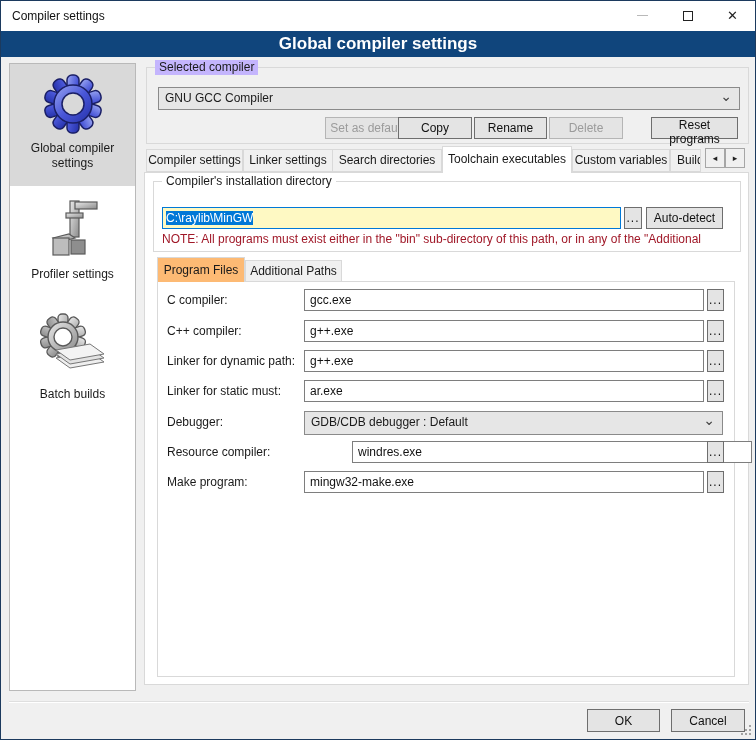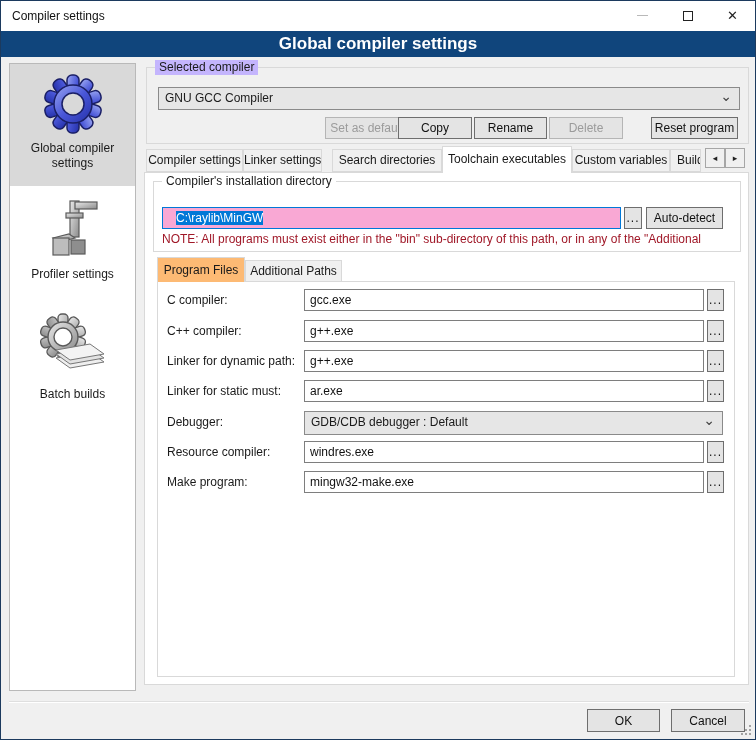--- a/index.html
+++ b/index.html
@@ -58,38 +58,38 @@
   .b-copy   { left:251px; width:74px; }
   .b-rename { left:327px; width:73px; }
   .b-delete { left:402px; width:74px; }
   .b-reset  { left:504px; width:87px; }
 
   
   .tab { position:absolute; height:23px; top:148px; background:#F0F0F0; border:1px solid #d9d9d9;
          text-align:center; line-height:21px; white-space:nowrap; overflow:hidden; cursor:default; }
   .tab.active { top:145px; height:27px; background:#fff; border-bottom:none; z-index:3; line-height:25px; }
   .t0 { left:145px; width:97px; }
-  .t1 { left:242px; width:79px; }
+  .t1 { left:242px; width:90px; }
   .t2 { left:331px; width:110px; }
   .t3 { left:441px; width:130px; }
   .t4 { left:571px; width:98px; }
   .t5 { left:669px; width:31px; text-align:left; padding-left:6px; }
   .tab-scroll { position:absolute; top:147px; width:20px; height:20px; background:#F0F0F0;
                 border:1px solid #a6a6a6; text-align:center; line-height:18px; font-size:9px; color:#222; z-index:4; }
   .ts-l { left:704px; } .ts-r { left:724px; }
 
   
   .page { position:absolute; left:143px; top:171px; width:605px; height:513px;
           background:#fff; border:1px solid #d9d9d9; z-index:2; }
 
   .grp-install { left:152px; top:180px; width:588px; height:71px; z-index:3; }
 
   
-  .path-input { position:absolute; left:161px; top:206px; width:459px; height:22px; background:#f9a8d4;
-                border:1px solid #0078D7; line-height:20px; padding-left:13px; z-index:4; overflow:hidden; }
+  .path-input { position:absolute; left:161px; top:206px; width:459px; height:22px; background:#fef9c3;
+                border:1px solid #0078D7; line-height:20px; padding-left:3px; z-index:4; overflow:hidden; }
   .path-input .selected { background:#0078D7; color:#fff; }
   .b-browse-main { left:623px; top:206px; width:18px; z-index:4; letter-spacing:1px; }
   .b-autodetect  { left:645px; top:206px; width:77px; z-index:4; }
   .note { position:absolute; left:161px; top:231px; width:577px; z-index:4; color:#A01828;
           white-space:nowrap; overflow:hidden; }
 
   
   .itab { position:absolute; height:22px; background:#F0F0F0; border:1px solid #d9d9d9;
           text-align:center; line-height:20px; z-index:4; cursor:default; }
   .itab.active { top:256px; height:25px; background:#fdba74; border-bottom:none; line-height:24px; z-index:5; }
@@ -207,21 +207,21 @@
   <div class="group grp-compiler row-btns">
     <span class="legend on-gray">Selected compiler</span>
     <div class="combo combo-compiler">
       <span>GNU GCC Compiler</span>
       <span class="chev">⌄</span>
     </div>
     <button class="btn disabled b-setdef" disabled="">Set as default</button>
     <button class="btn b-copy">Copy</button>
     <button class="btn b-rename">Rename</button>
     <button class="btn disabled b-delete" disabled="">Delete</button>
-    <button class="btn b-reset">Reset program</button>
+    <button class="btn b-reset">Reset programs</button>
   </div>
 
   <div class="tab t0">Compiler settings</div>
   <div class="tab t1">Linker settings</div>
   <div class="tab active t3">Toolchain executables</div>
   <div class="tab t2">Search directories</div>
   <div class="tab t4">Custom variables</div>
   <div class="tab t5">Build options</div>
   <div class="tab-scroll ts-l">◂</div>
   <div class="tab-scroll ts-r">▸</div>
@@ -258,21 +258,21 @@
   <input class="finput" style="top: 379px;" value="ar.exe">
   <button class="btn fbrowse" style="top:379px">...</button>
 
   <span class="flabel" style="top:410px">Debugger:</span>
   <div class="combo fcombo" style="position:absolute; top:410px">
     <span>GDB/CDB debugger : Default</span>
     <span class="chev">⌄</span>
   </div>
 
   <span class="flabel" style="top:440px">Resource compiler:</span>
-  <input class="finput" style="top: 440px;" value="windres.exe">
+  <input class="finput" style="top: 440px; margin-left: 48px;" value="windres.exe">
   <button class="btn fbrowse" style="top:440px">...</button>
 
   <span class="flabel" style="top:470px">Make program:</span>
   <input class="finput" style="top: 470px;" value="mingw32-make.exe">
   <button class="btn fbrowse" style="top:470px">...</button>
 
   <div class="divider"></div>
   <button class="btn b-ok">OK</button>
   <button class="btn b-cancel">Cancel</button>
   <div class="grip"></div>

